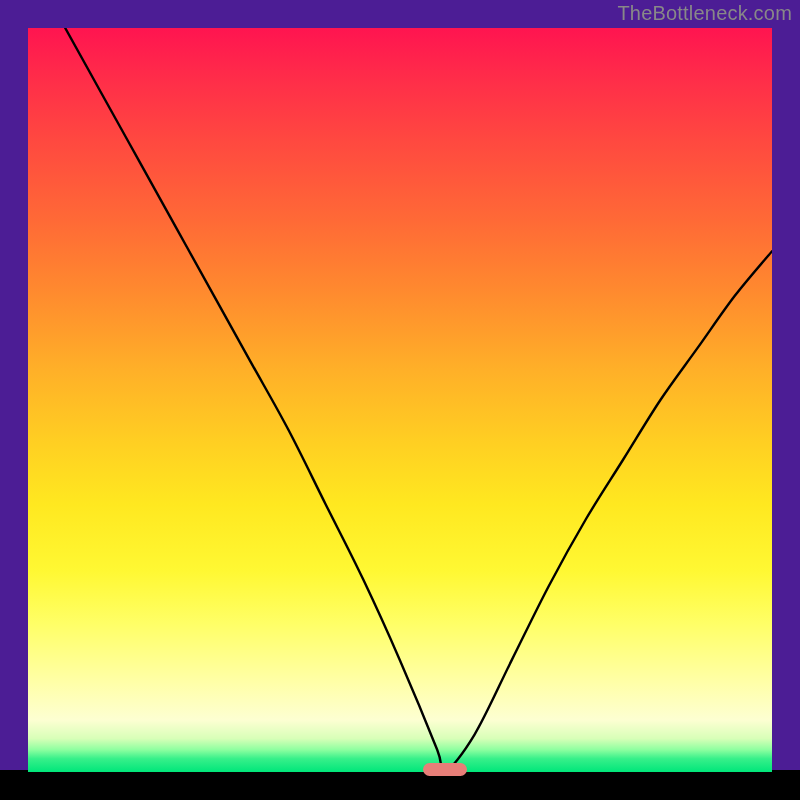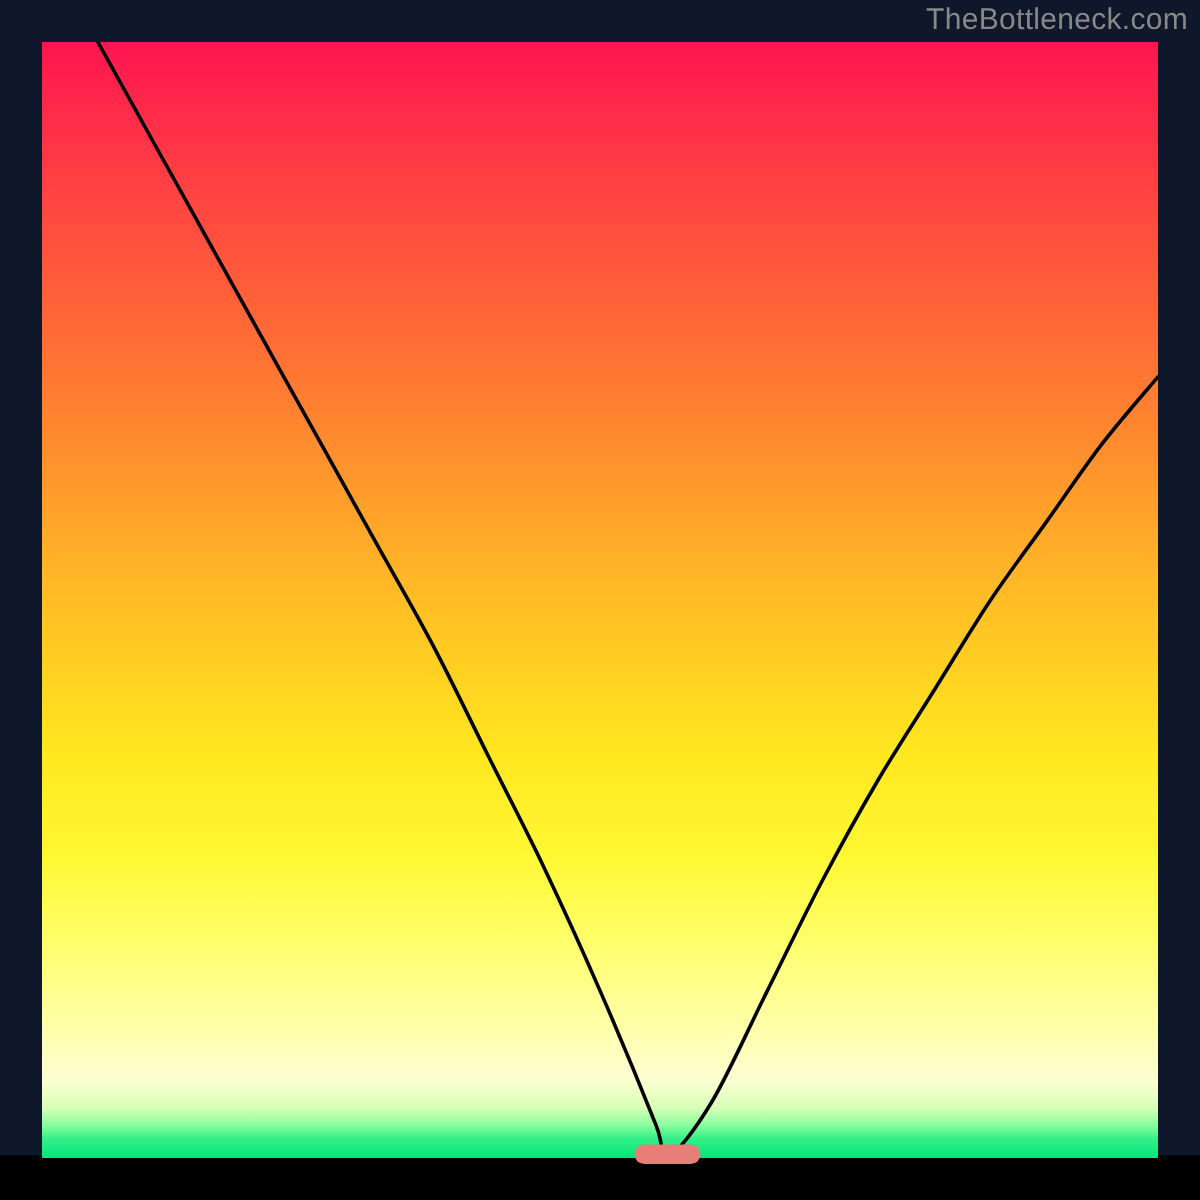--- a/index.html
+++ b/index.html
@@ -7,21 +7,21 @@
     padding: 0;
     width: 800px;
     height: 800px;
     background: #000;
     overflow: hidden;
   }
   .container {
     position: relative;
     width: 800px;
     height: 770px;
-    background: #0f172a;
+    background: #4c1d95;
   }
   .watermark {
     position: absolute;
     top: 2px;
     right: 8px;
     color: #888;
     font-family: Arial, Helvetica, sans-serif;
     font-size: 20px;
     font-weight: 500;
     letter-spacing: 0.2px;

